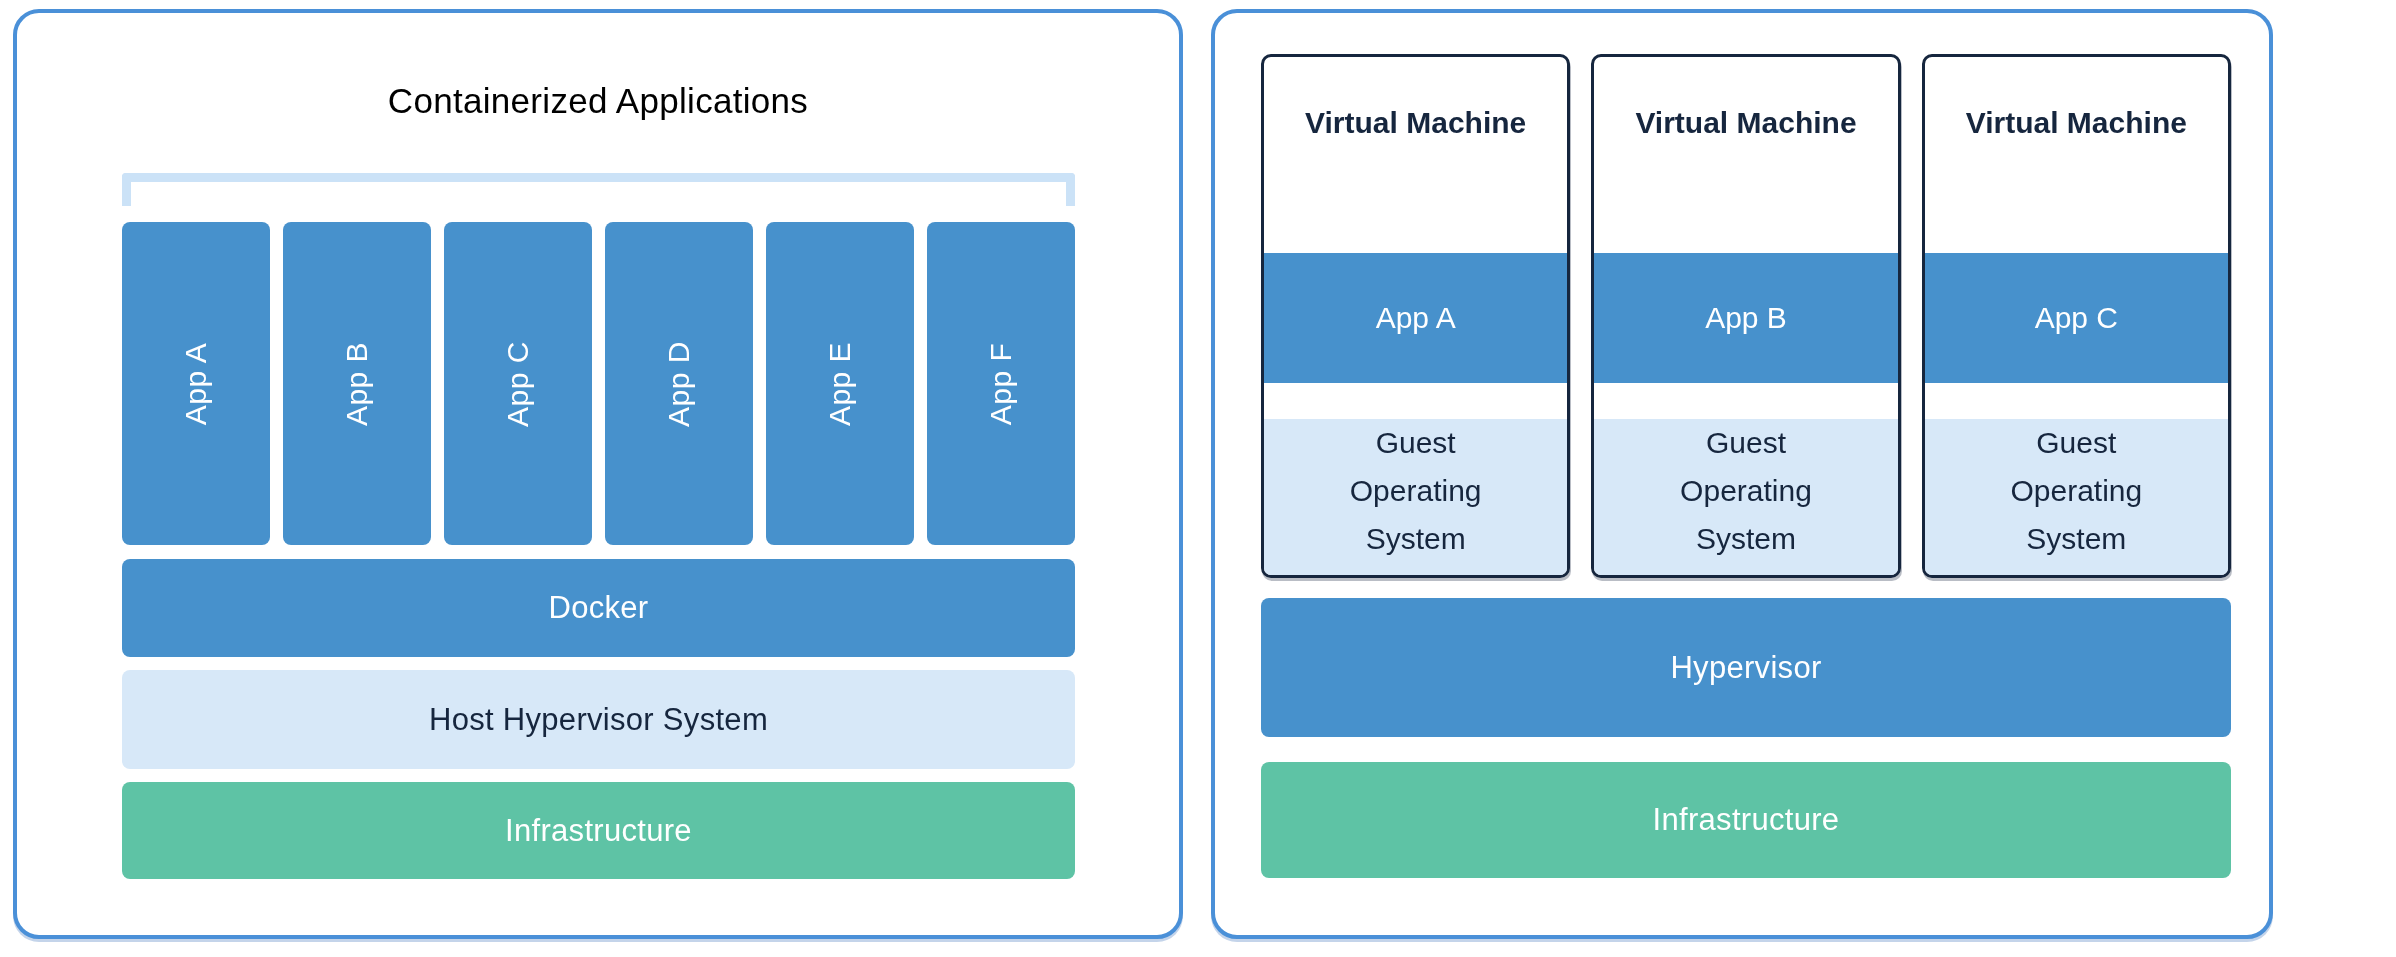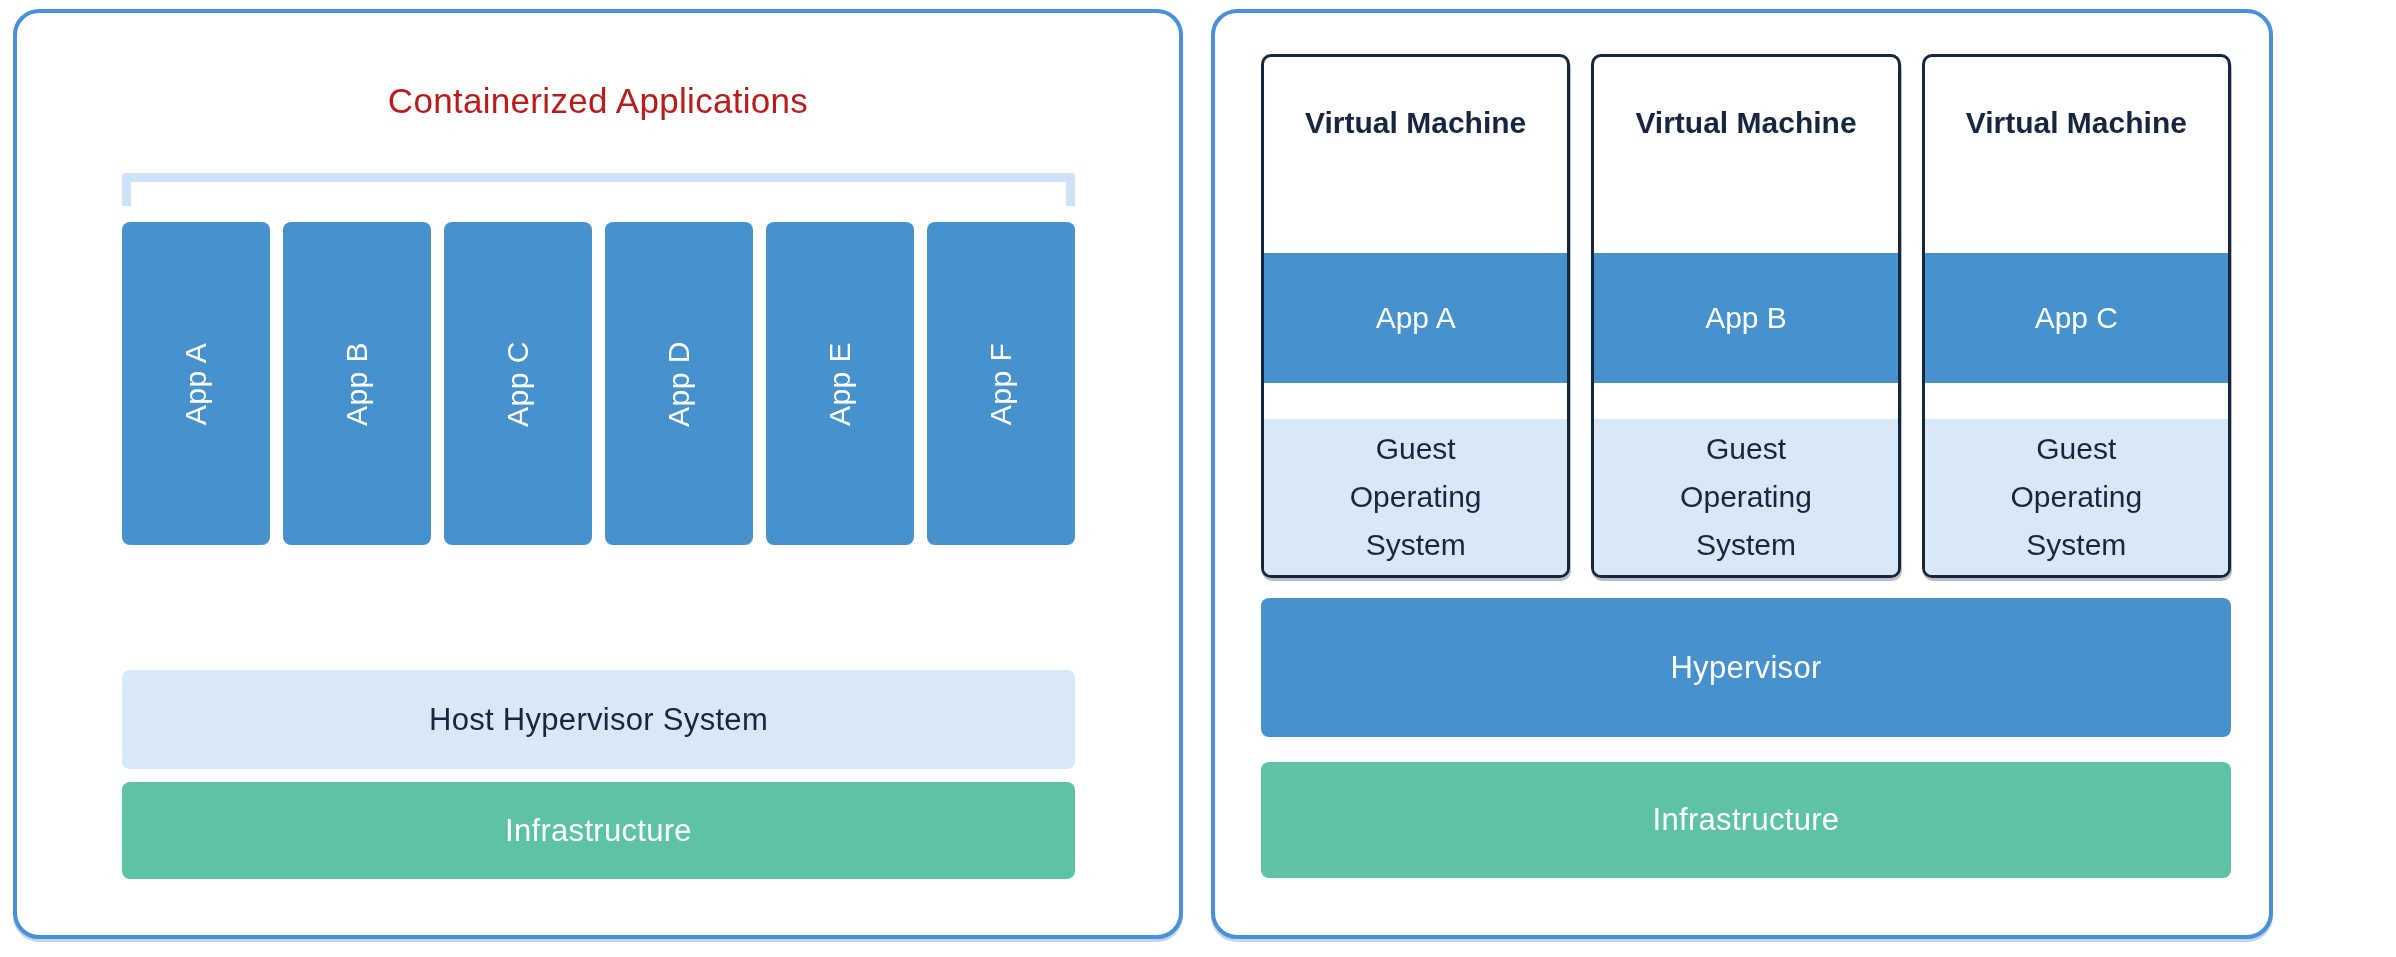--- a/index.html
+++ b/index.html
@@ -28,21 +28,21 @@
   .panel-right { left: 1211px; width: 1062px; }
 
   .panel-title {
     position: absolute;
     left: 0; right: 0; top: 68px;
     margin: 0;
     text-align: center;
     font-size: 35px;
     font-weight: 400;
     letter-spacing: 0.3px;
-    color: #b91c1c;
+    color: #000000;
   }
 
   .bracket {
     position: absolute;
     left: 105px; top: 160px;
     width: 953px; height: 33px;
     border: 9px solid #CBE2F7;
     border-bottom: none;
     border-top-left-radius: 4px;
     border-top-right-radius: 4px;
@@ -120,21 +120,20 @@
     display: flex;
     align-items: center;
     justify-content: center;
     font-size: 30px;
   }
   .vm-os {
     flex: 1;
     background: #D7E8F8;
     color: #16263E;
     display: flex;
-    align-items: center;
     justify-content: center;
     text-align: center;
     font-size: 30px;
   }
   .vm-os .wrap {
     display: inline-block;
     max-width: 200px;
     line-height: 1.6;
   }
 
@@ -166,20 +165,23 @@
         <span class="vlabel">App D</span>
       </div>
       <div class="app-bar">
         <span class="vlabel">App E</span>
       </div>
       <div class="app-bar">
         <span class="vlabel">App F</span>
       </div>
     </div>
 
+    <div class="layer layer-left layer-docker">
+      <span>Docker</span>
+    </div>
     <div class="layer layer-left layer-host">
       <span>Host Hypervisor System</span>
     </div>
     <div class="layer layer-left layer-infra-l">
       <span>Infrastructure</span>
     </div>
   </section>
 
   <section class="panel panel-right">
 

